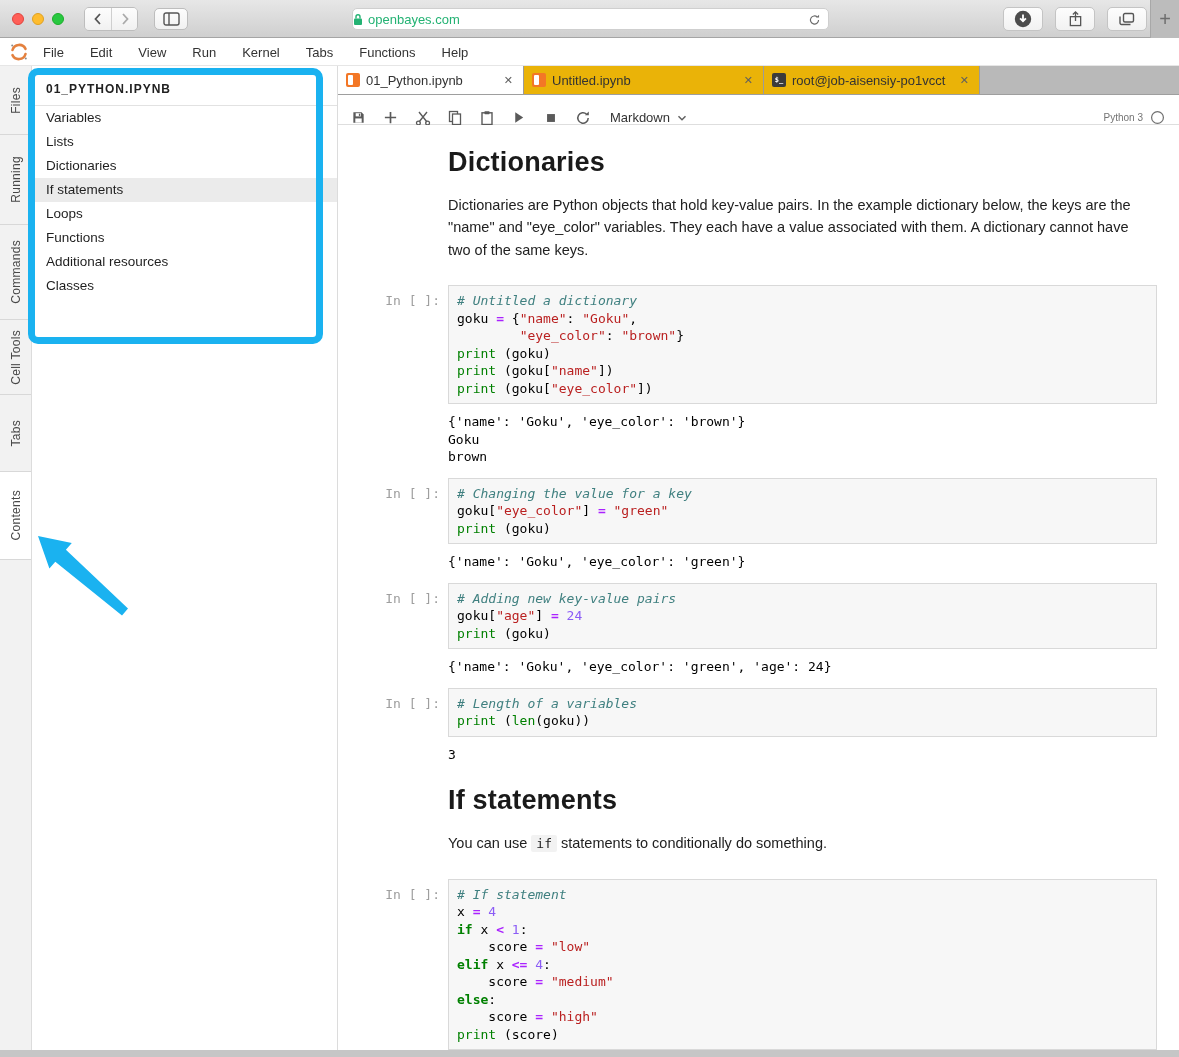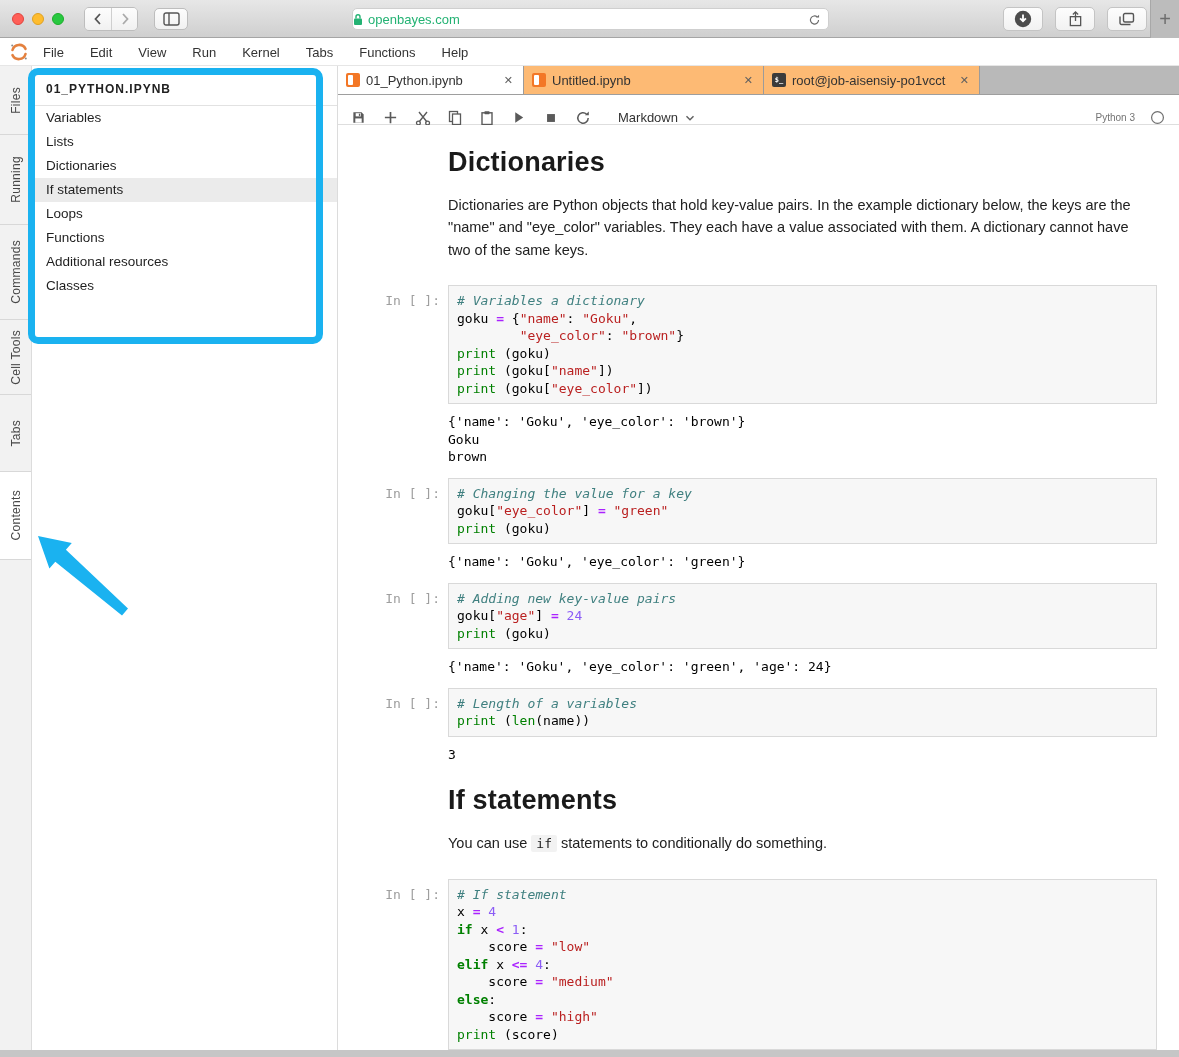--- a/index.html
+++ b/index.html
@@ -38,31 +38,31 @@
   .vtab:nth-child(4){height:75px}.vtab:nth-child(5){height:77px}.vtab:nth-child(6){height:88px}
   .vlabel{writing-mode:vertical-rl;transform:rotate(180deg);font-size:12px;color:#484848;letter-spacing:.3px}
 
   .toc{width:306px;background:#fff;border-right:1px solid #dcdcdc;padding-top:6px}
   .toc-h{font-size:12px;font-weight:bold;letter-spacing:1px;color:#212121;padding:10px 14px 9px;border-bottom:1px solid #e2e2e2}
   .titem{font-size:13.5px;color:#1f1f1f;padding:4px 14px;line-height:16px;cursor:default}
   .titem.active{background:#ebebeb}
 
   .main{flex:1;display:flex;flex-direction:column;min-width:0}
   .doctabs{height:29px;background:#b9b9b9;display:flex;border-bottom:1px solid #9e9e9e}
-  .dtab{display:flex;align-items:center;gap:6px;padding:0 8px;background:#fdba74;border-right:1px solid #9b9b9b;font-size:13px;color:#333}
+  .dtab{display:flex;align-items:center;gap:6px;padding:0 8px;background:#eab308;border-right:1px solid #9b9b9b;font-size:13px;color:#333}
   .dtab.active{background:#fff}
   .dtab:nth-child(1){width:186px}.dtab:nth-child(2){width:240px}.dtab:nth-child(3){width:216px}
   .dlabel{flex:1;white-space:nowrap;overflow:hidden}
   .dclose{color:#5f5f5f;font-size:11px;padding:0 2px}
   .dicon{width:14px;height:14px;border-radius:2px;flex:0 0 14px;position:relative}
   .dicon.notebook{background:#f37726}
   .dicon.notebook::after{content:"";position:absolute;left:2px;top:2px;width:5px;height:10px;background:#fff;border-radius:1px}
   .dicon.terminal{background:#3b3b3b;color:#fff;font:bold 7px/14px "DejaVu Sans Mono",monospace;text-align:center}
 
-  .toolbar{height:30px;background:#fff;border-bottom:1px solid #dedede;display:flex;align-items:center;padding:16px 14px 0 12px;gap:15px}
+  .toolbar{height:30px;background:#fff;border-bottom:1px solid #dedede;display:flex;align-items:center;padding:16px 14px 0 12px;gap:7px}
   .tbi{width:17px;height:17px;display:flex;align-items:center;justify-content:center}
   .celltype{display:flex;align-items:center;gap:7px;font-size:13px;color:#333;margin-left:12px}
   .spacer{flex:1}
   .kernel{font-size:10px;color:#737373}
 
   
   .nb{flex:1;overflow:hidden;background:#fff;padding-top:12px}
   .cellrow{display:flex;margin-bottom:10px}
   .prompt{width:110px;flex:0 0 110px;text-align:right;padding-right:8px;font:13px/17.5px "DejaVu Sans Mono",monospace;color:#9e9e9e;padding-top:7px}
   .editor{flex:1;margin-right:22px;background:#f7f7f7;border:1px solid #d9d9d9;padding:6px 8px}
@@ -304,21 +304,21 @@
           <div class="cellrow md">
             <div class="prompt"></div>
             <div class="mdbody">
               <h2 class="mdh">Dictionaries</h2>
               <p class="mdp"><span>Dictionaries are Python objects that hold key-value pairs. In the example dictionary below, the keys are the "name" and "eye_color" variables. They each have a value associated with them. A dictionary cannot have two of the same keys.</span></p>
             </div>
           </div>
           <div class="cellrow">
             <div class="prompt">In [ ]:</div>
             <div class="editor">
-              <pre class="code"><span class="tok-c"># Variables a dictionary</span>
+              <pre class="code"><span class="tok-c"># Untitled a dictionary</span>
 <span>goku </span><span class="tok-o">=</span><span> {</span><span class="tok-s">"name"</span><span>: </span><span class="tok-s">"Goku"</span><span>,</span>
 <span>        </span><span class="tok-s">"eye_color"</span><span>: </span><span class="tok-s">"brown"</span><span>}</span>
 <span class="tok-b">print</span><span> (goku)</span>
 <span class="tok-b">print</span><span> (goku[</span><span class="tok-s">"name"</span><span>])</span>
 <span class="tok-b">print</span><span> (goku[</span><span class="tok-s">"eye_color"</span><span>])</span></pre>
             </div>
           </div>
           <div class="cellrow outrow">
             <div class="prompt"></div>
             <pre class="out">{'name': 'Goku', 'eye_color': 'brown'}
@@ -346,21 +346,21 @@
             </div>
           </div>
           <div class="cellrow outrow">
             <div class="prompt"></div>
             <pre class="out">{'name': 'Goku', 'eye_color': 'green', 'age': 24}</pre>
           </div>
           <div class="cellrow">
             <div class="prompt">In [ ]:</div>
             <div class="editor">
               <pre class="code"><span class="tok-c"># Length of a variables</span>
-<span class="tok-b">print</span><span> (</span><span class="tok-b">len</span><span>(name))</span></pre>
+<span class="tok-b">print</span><span> (</span><span class="tok-b">len</span><span>(goku))</span></pre>
             </div>
           </div>
           <div class="cellrow outrow">
             <div class="prompt"></div>
             <pre class="out">3</pre>
           </div>
           <div class="cellrow md">
             <div class="prompt"></div>
             <div class="mdbody">
               <h2 class="mdh">If statements</h2>

